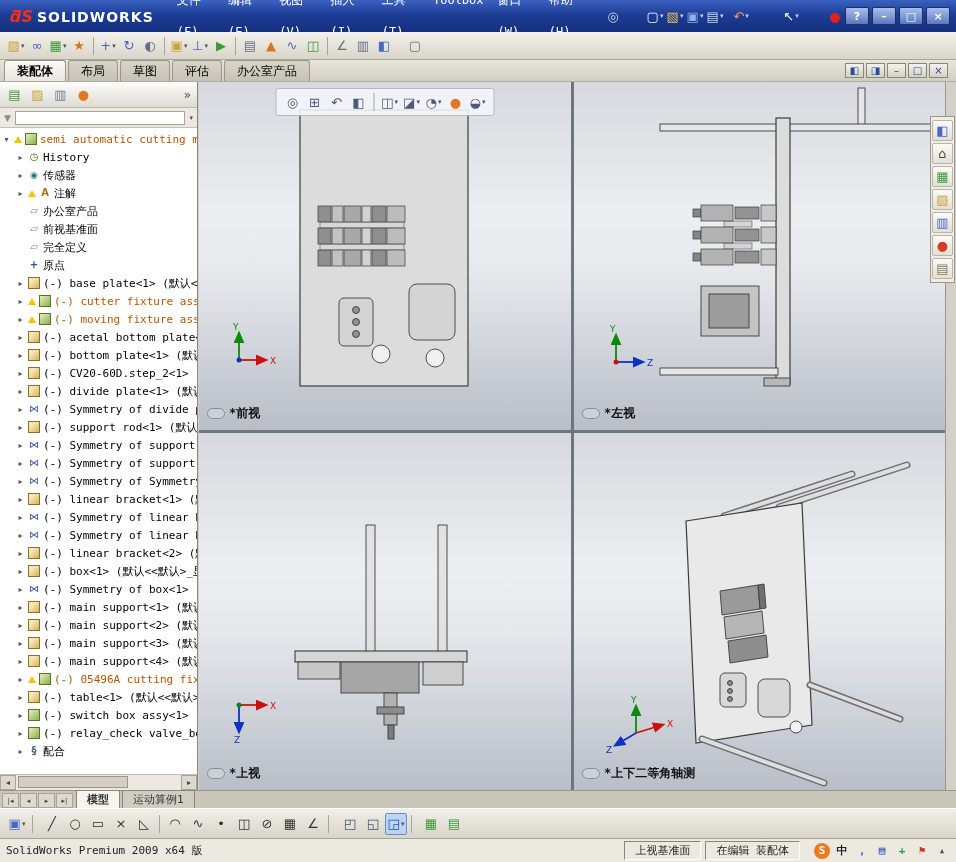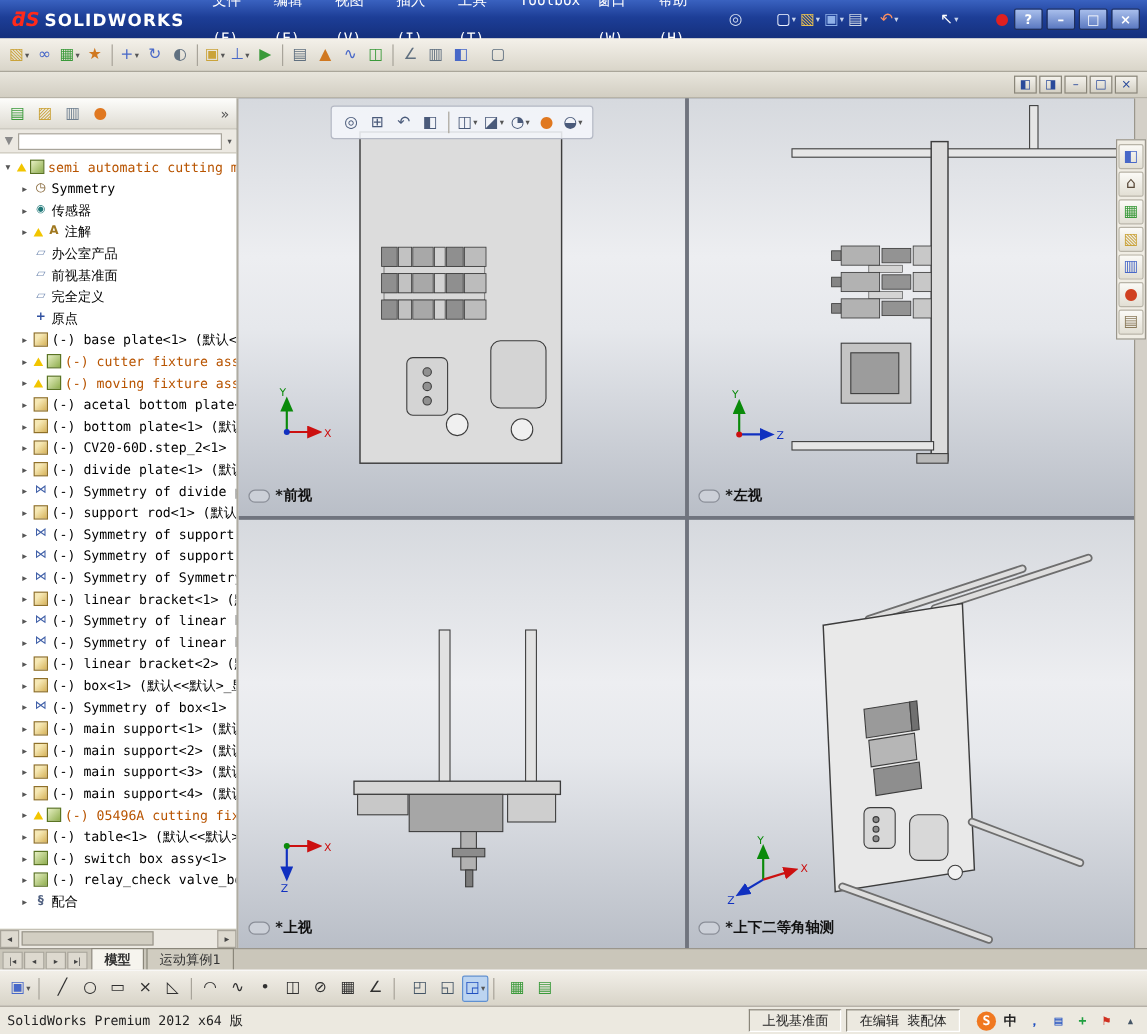--- a/index.html
+++ b/index.html
@@ -252,20 +252,27 @@
       </span>
       <span class="tbi">
         <span class="glyph" style="color: rgb(72, 104, 200);">◧</span>
       </span>
       <span class="tbi" style="margin-left: 10px;">
         <span class="glyph" style="color: rgb(96, 112, 128);">▢</span>
       </span>
     </div>
 
   <div class="tabstrip">
+    <span id="ribbon-tabs" style="display:flex;align-items:flex-end;">
+        <span class="rtab active">装配体</span>
+        <span class="rtab">布局</span>
+        <span class="rtab">草图</span>
+        <span class="rtab">评估</span>
+        <span class="rtab">办公室产品</span>
+      </span>
     <span class="doc-controls" id="doc-controls">
         <span class="docbtn">◧</span>
         <span class="docbtn">◨</span>
         <span class="docbtn">–</span>
         <span class="docbtn">□</span>
         <span class="docbtn">×</span>
       </span>
   </div>
 
   <div class="main">
@@ -294,21 +301,21 @@
       <div class="tree" id="tree">
           <div class="trow root">
             <span class="texp">▾</span>
             <span class="warnb"></span>
             <span class="ti ti-assembly"></span>
             <span class="tlabel orange">semi automatic cutting mac</span>
           </div>
           <div class="trow">
             <span class="texp">▸</span>
             <span class="ti ti-history">◷</span>
-            <span class="tlabel">Symmetry</span>
+            <span class="tlabel">History</span>
           </div>
           <div class="trow">
             <span class="texp">▸</span>
             <span class="ti ti-sensors">◉</span>
             <span class="tlabel">传感器</span>
           </div>
           <div class="trow">
             <span class="texp">▸</span>
             <span class="warnb"></span>
             <span class="ti ti-annotations">A</span>
@@ -787,21 +794,21 @@
       <span class="tsep"></span>
       <span class="tbi" style="margin-left: 4px;">
         <span class="glyph" style="color: rgb(58, 154, 58);">▦</span>
       </span>
       <span class="tbi">
         <span class="glyph" style="color: rgb(58, 154, 58);">▤</span>
       </span>
     </div>
 
   <div class="statusbar">
-    <span>SolidWorks Premium 2012 x64 版</span>
+    <span>SolidWorks Premium 2009 x64 版</span>
     <span class="sspacer"></span>
     <span id="status-fields" style="display:flex;gap:4px;">
         <span class="sfield">上视基准面</span>
         <span class="sfield">在编辑 装配体</span>
       </span>
     <span class="tray" id="status-tray">
         <span class="trayi" style="color: rgb(255, 255, 255); background: rgb(240, 120, 32); border-radius: 50%;">S</span>
         <span class="trayi" style="color: rgb(34, 34, 34);">中</span>
         <span class="trayi" style="color: rgb(32, 80, 192);">，</span>
         <span class="trayi" style="color: rgb(32, 80, 192);">▤</span>

